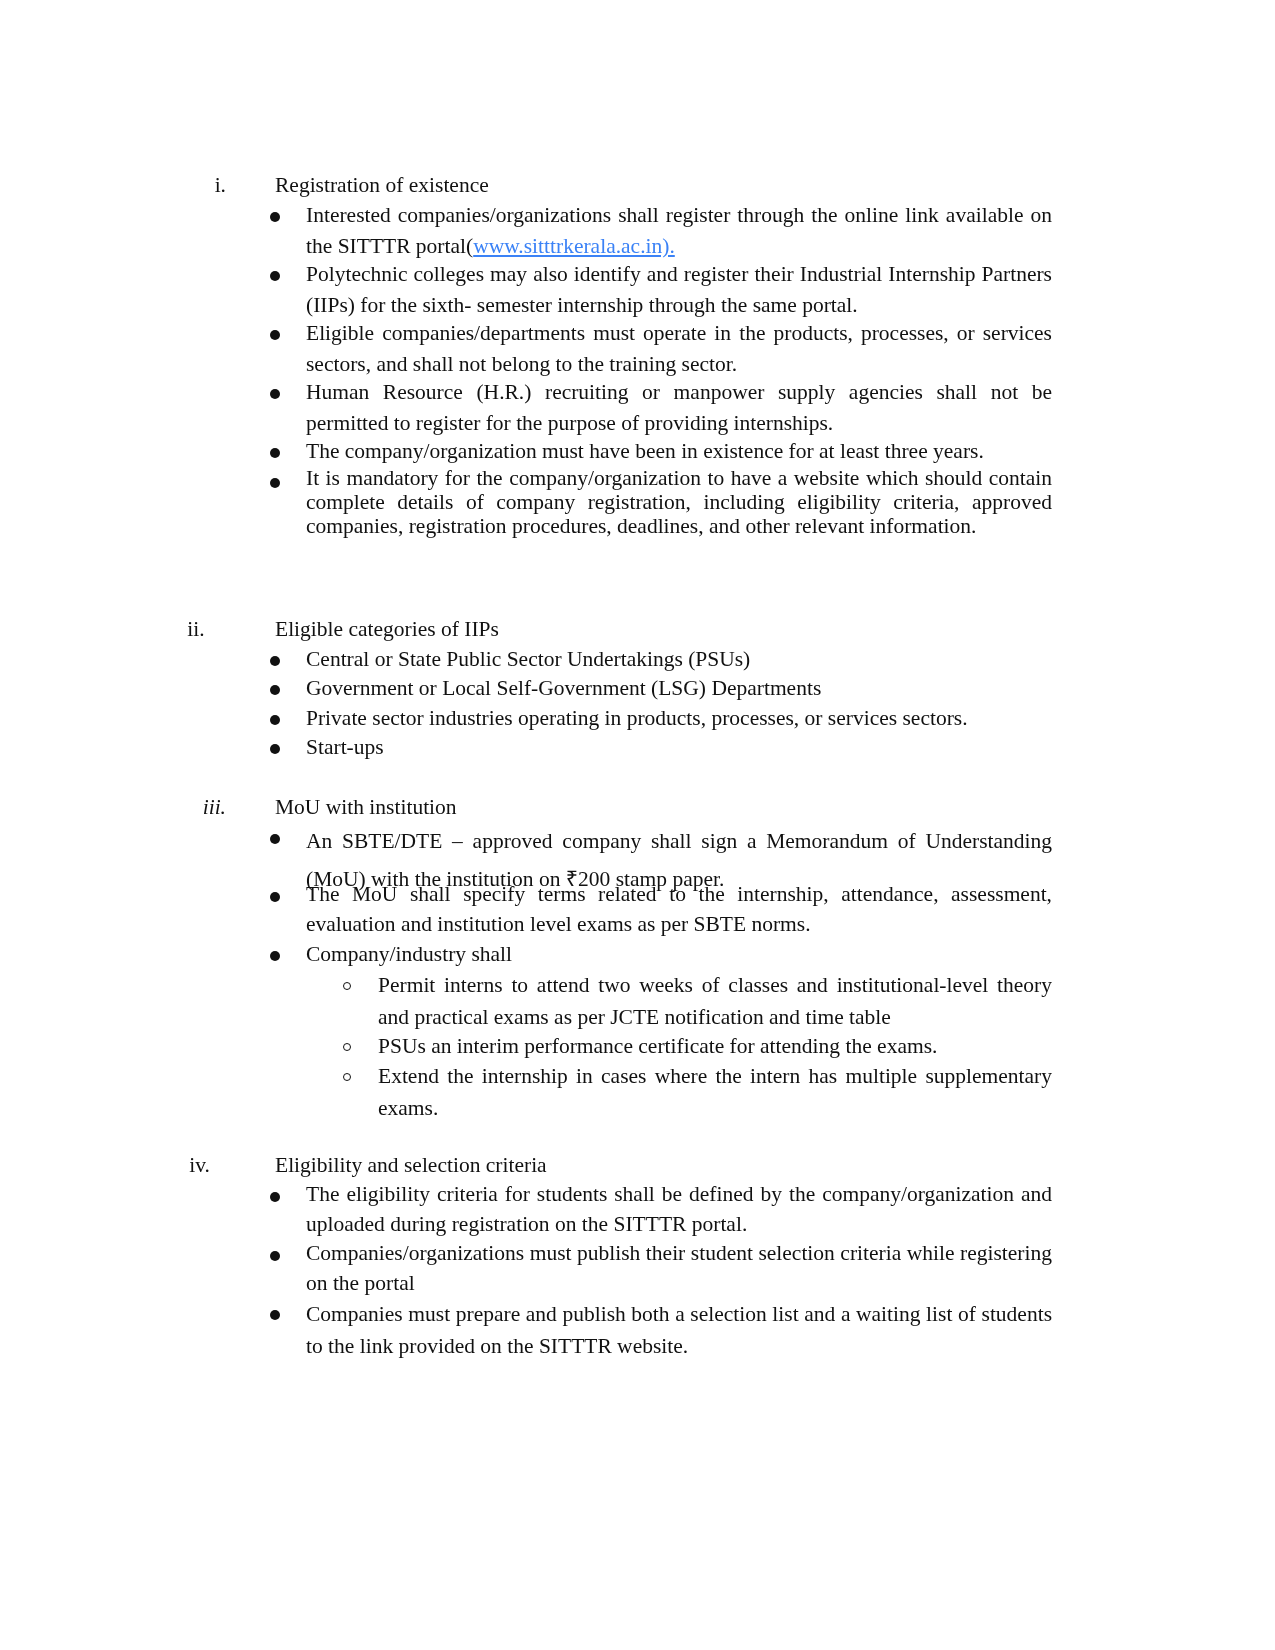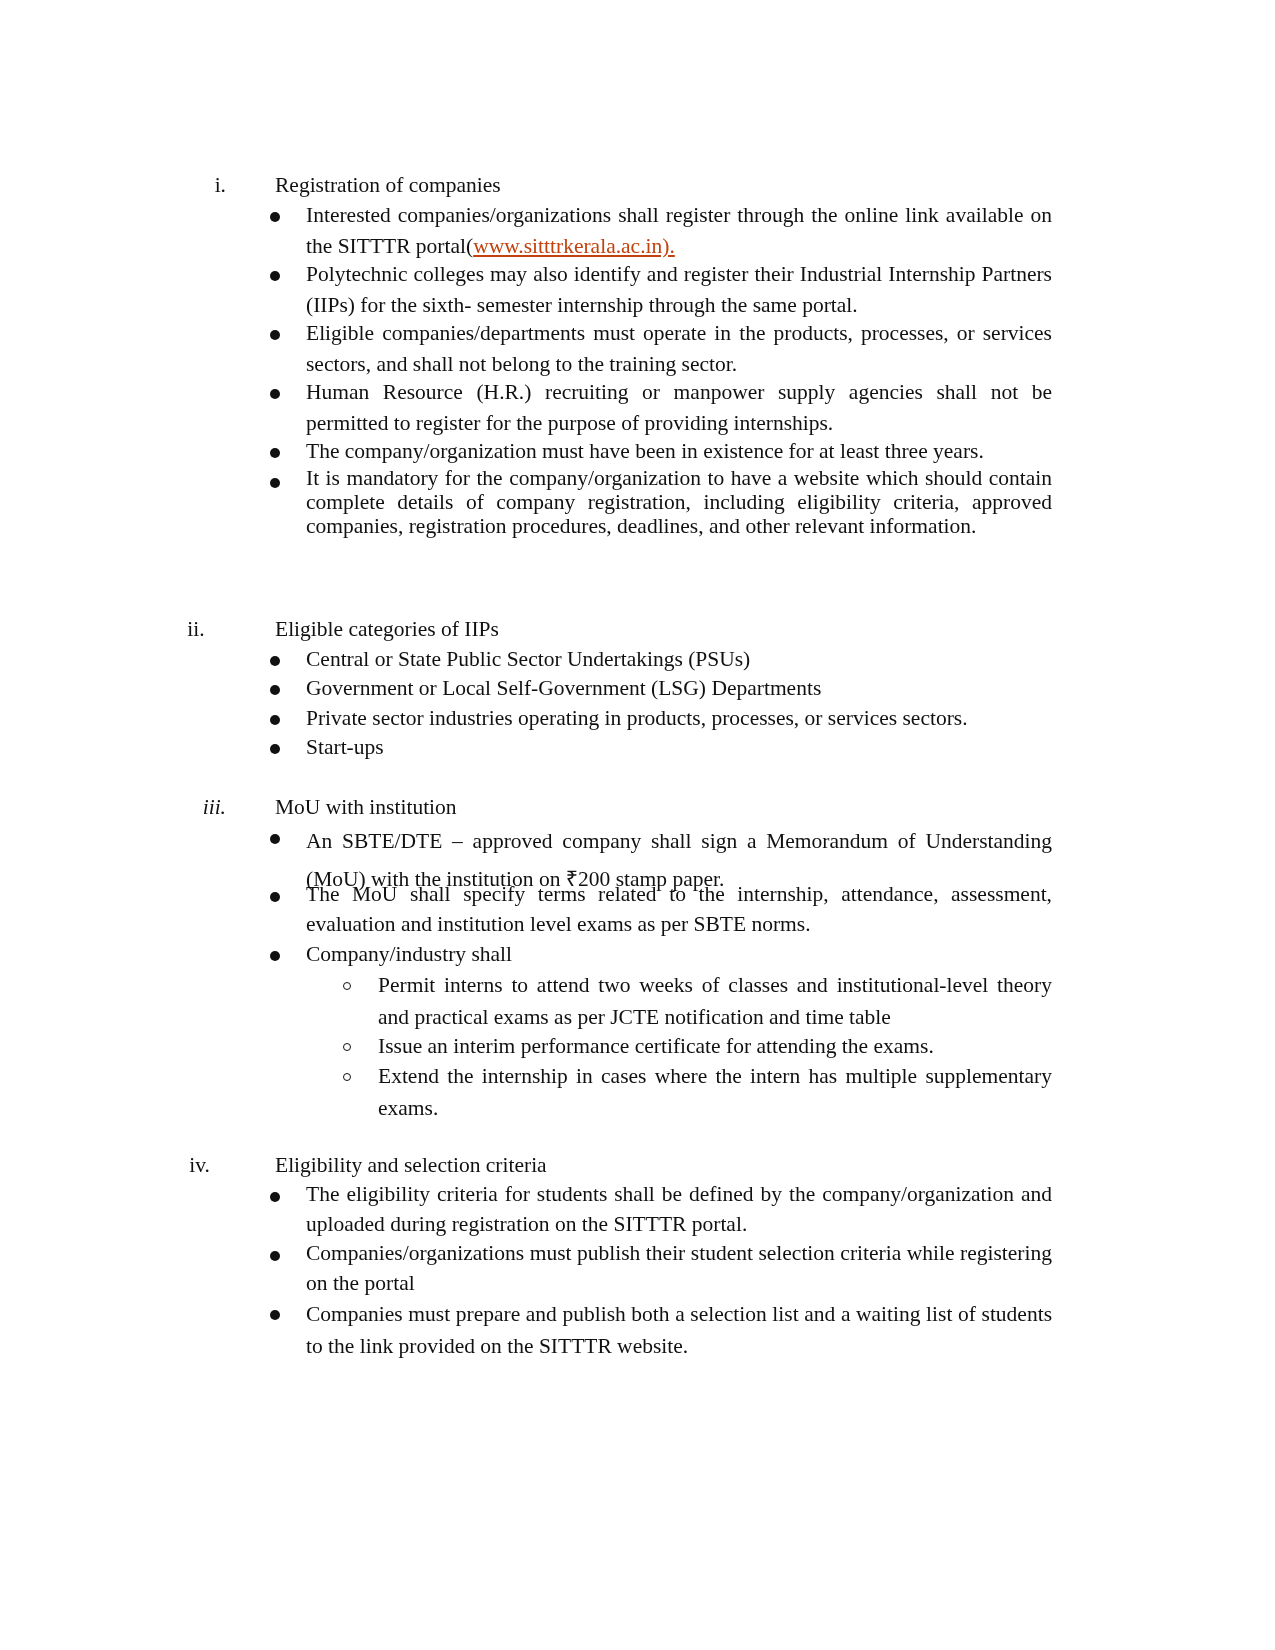--- a/index.html
+++ b/index.html
@@ -8,31 +8,31 @@
   .page { position: absolute; left: 0; top: 0; width: 1275px; height: 1650px; }
   .section { position: absolute; left: 0; width: 1275px; }
   .sec-head { position: absolute; height: 30px; line-height: 30px; }
   .sec-num { position: absolute; width: 60px; text-align: right; }
   .sec-title { position: absolute; left: 275px; white-space: nowrap; }
   .bullet { position: absolute; left: 0; width: 1275px; }
   .b-dot { position: absolute; left: 270px; width: 10px; height: 10px; border-radius: 50%; background: #111; }
   .b-text { position: absolute; left: 306px; width: 746px; line-height: 31px; text-align: justify; text-align-last: left; }
   .sub-dot { position: absolute; left: 343px; width: 8px; height: 8px; border-radius: 50%; border: 1.4px solid #111; box-sizing: border-box; }
   .sub-text { position: absolute; left: 378px; width: 674px; line-height: 32px; text-align: justify; }
-  a.link { color: #c2410c; text-decoration: underline; }
+  a.link { color: #3b82f6; text-decoration: underline; }
 </style>
 </head>
 <body>
 
 <div class="page">
 
   <div class="section" style="top:170px;">
     <div class="sec-head" style="top:0;">
       <span class="sec-num" style="left:166px;">i.</span>
-      <span class="sec-title">Registration of companies</span>
+      <span class="sec-title">Registration of existence</span>
     </div>
     <div class="bullet" style="top:30px;">
       <span class="b-dot" style="top:12px;"></span>
       <div class="b-text"><span>Interested companies/organizations shall register through the online link available on the SITTTR portal(</span><a class="link" href="#">www.sitttrkerala.ac.in).</a></div>
     </div>
     <div class="bullet" style="top:89px;">
       <span class="b-dot" style="top:12px;"></span>
       <div class="b-text">Polytechnic colleges may also identify and register their Industrial Internship Partners (IIPs) for the sixth- semester internship through the same portal.</div>
     </div>
     <div class="bullet" style="top:148px;">
@@ -92,21 +92,21 @@
     <div class="bullet" style="top:147px;">
       <span class="b-dot" style="top:12px;"></span>
       <div class="b-text">Company/industry shall</div>
     </div>
     <div class="bullet" style="top:177px;">
       <span class="sub-dot" style="top:13px;"></span>
       <div class="sub-text">Permit interns to attend two weeks of classes and institutional-level theory and practical exams as per JCTE notification and time table</div>
     </div>
     <div class="bullet" style="top:238px;">
       <span class="sub-dot" style="top:13px;"></span>
-      <div class="sub-text">Issue an interim performance certificate for attending the exams.</div>
+      <div class="sub-text">PSUs an interim performance certificate for attending the exams.</div>
     </div>
     <div class="bullet" style="top:268px;">
       <span class="sub-dot" style="top:13px;"></span>
       <div class="sub-text">Extend the internship in cases where the intern has multiple supplementary exams.</div>
     </div>
   </div>
 
   <div class="section" style="top:1150px;">
     <div class="sec-head" style="top:0;">
       <span class="sec-num" style="left:150px;">iv.</span>

